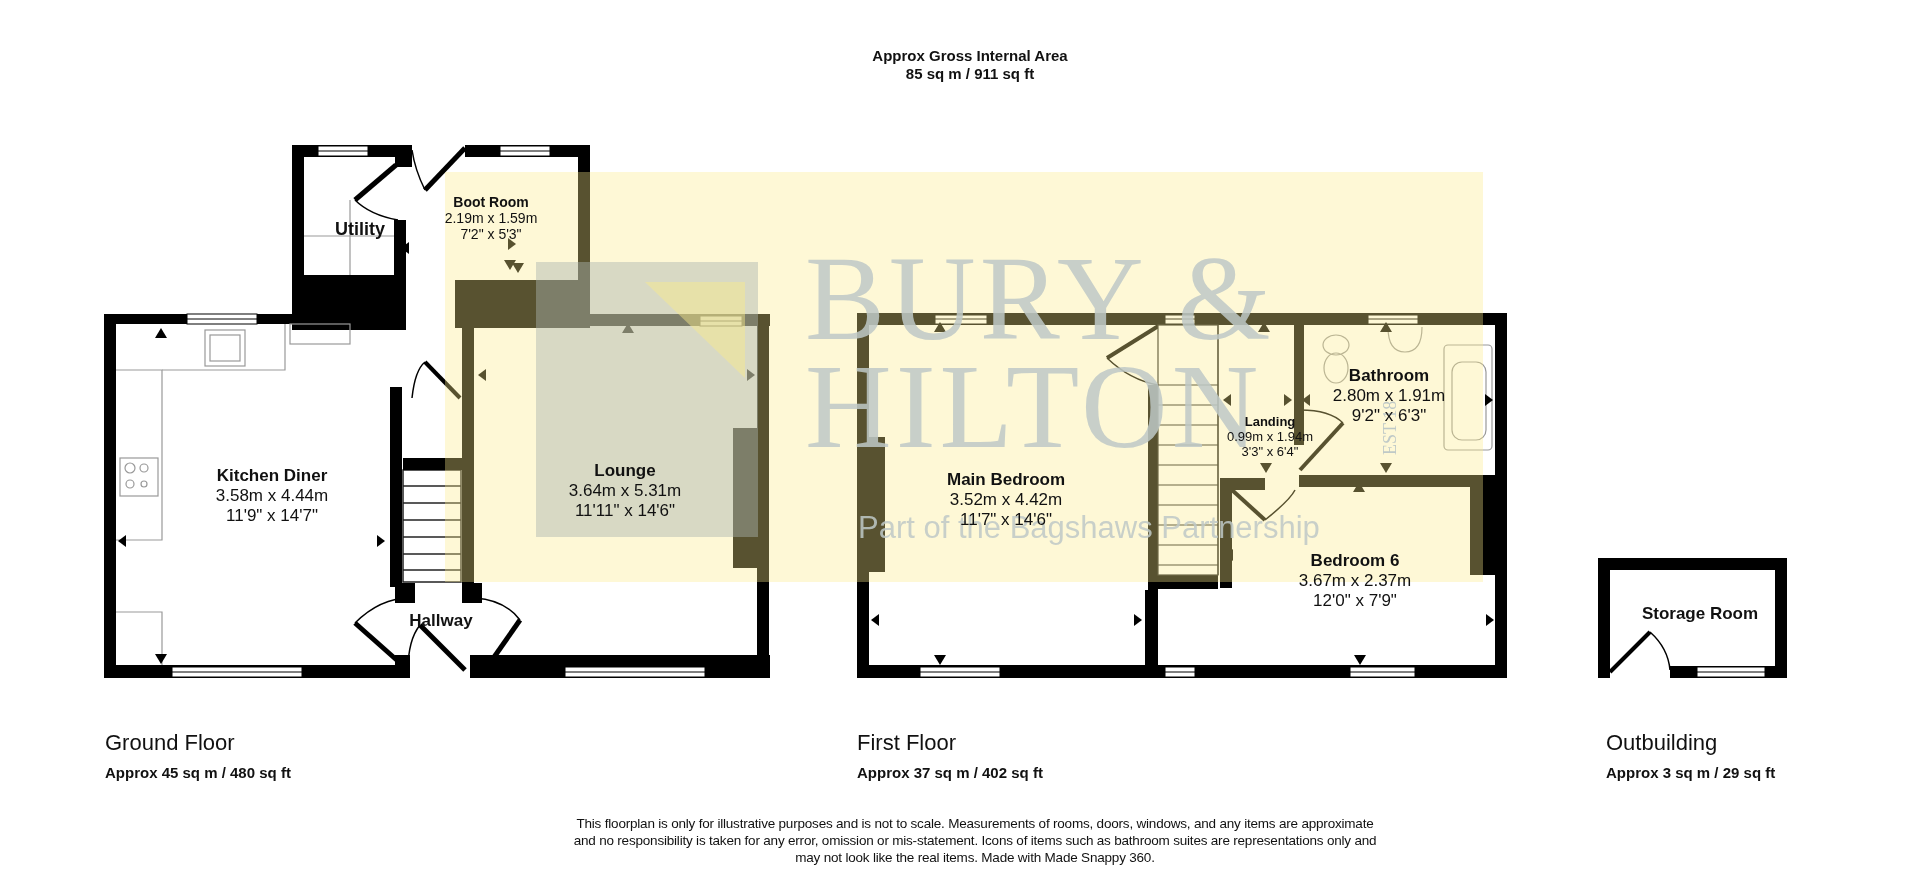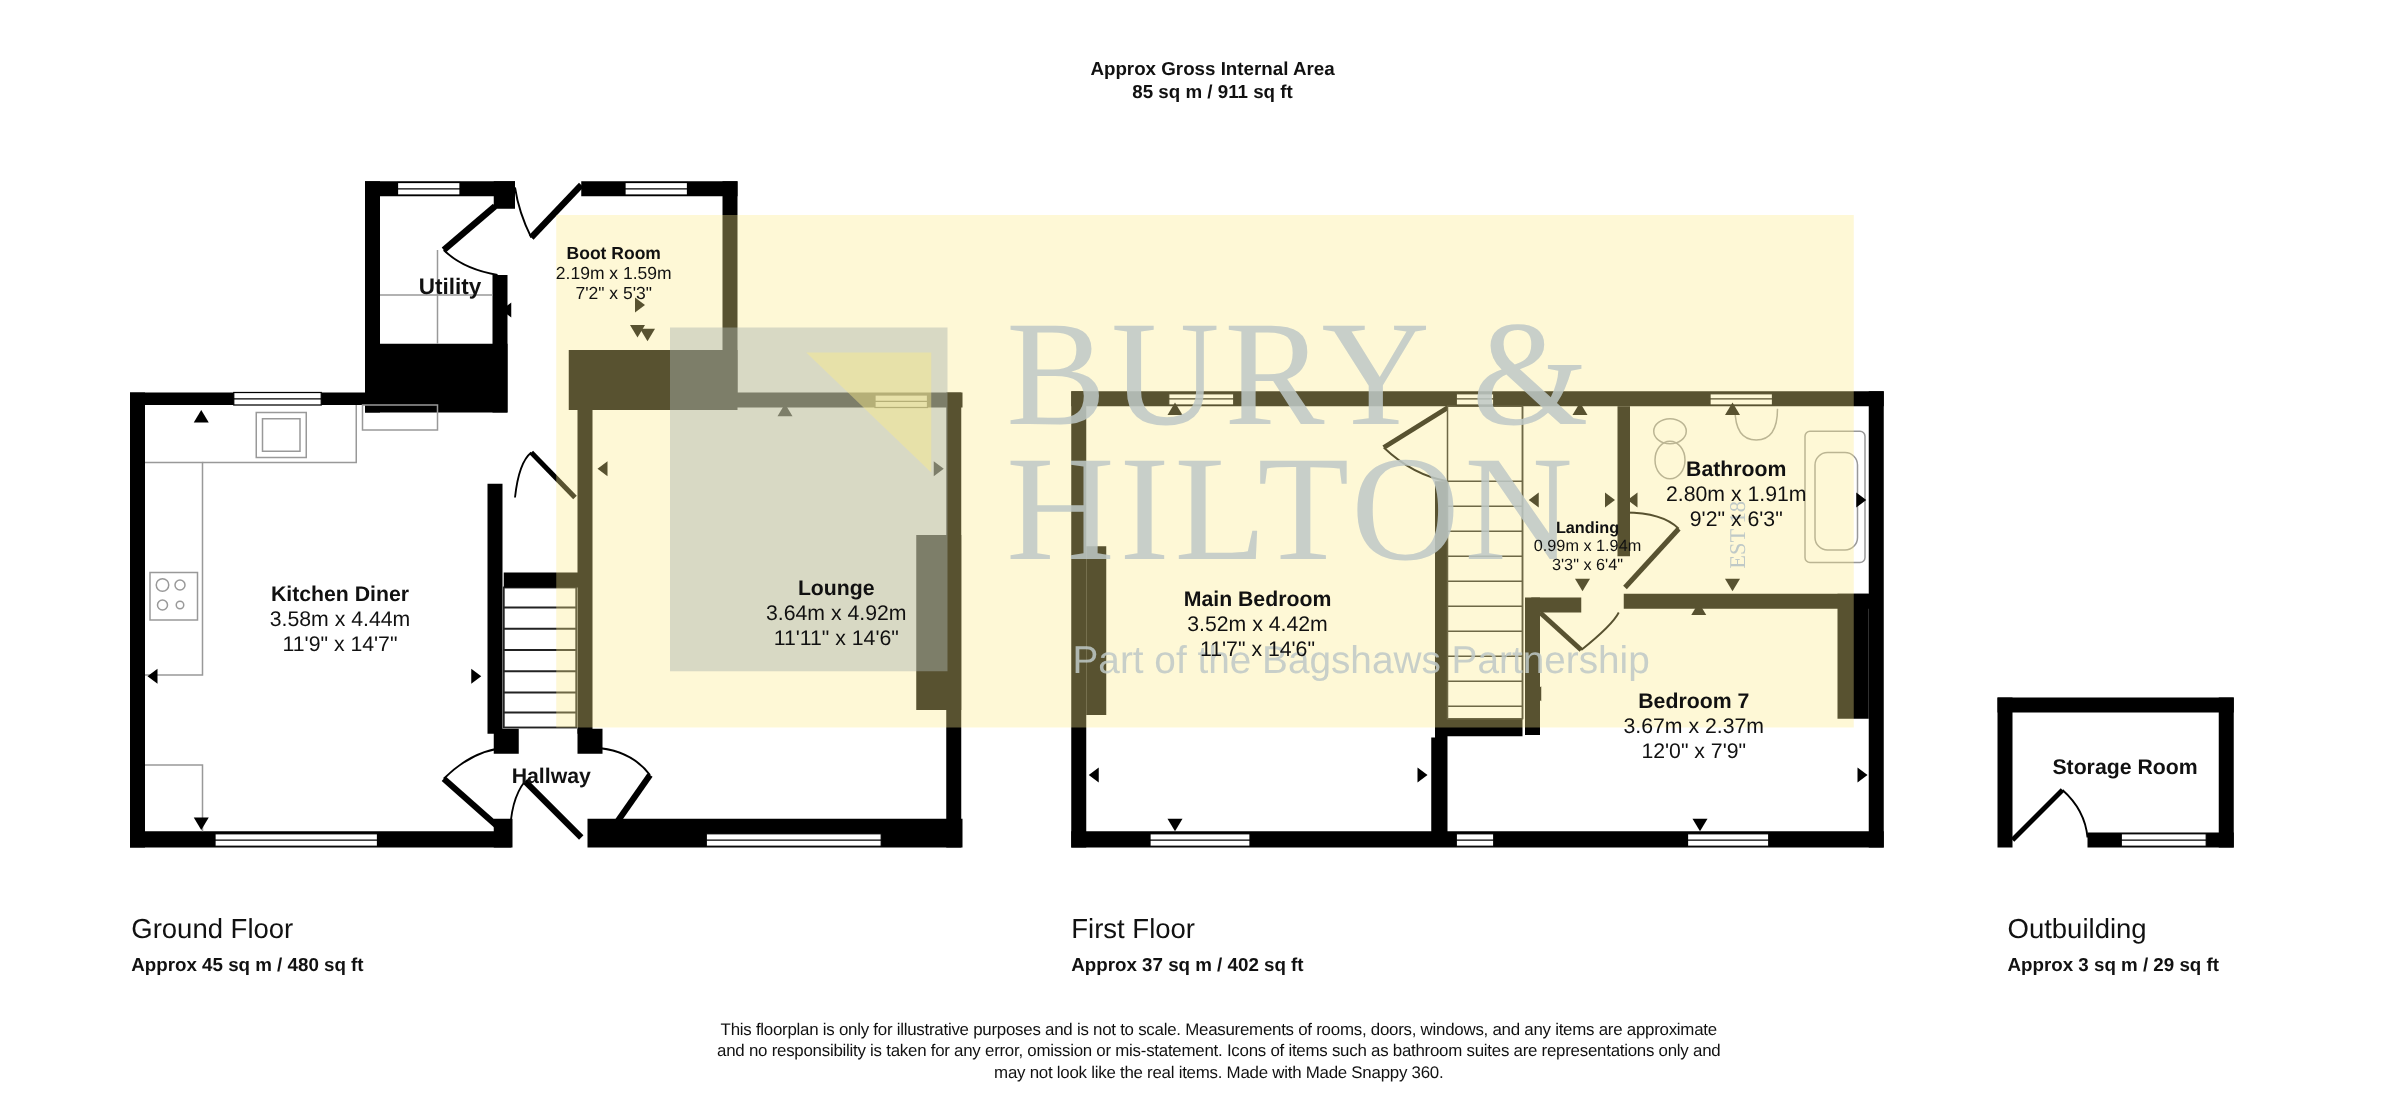--- a/index.html
+++ b/index.html
@@ -244,23 +244,23 @@
 <div class="room-label small" style="left:491px; top:194px;">
   <span class="name">Boot Room</span>
   <span class="dim">2.19m x 1.59m</span>
   <span class="dim">7'2" x 5'3"</span>
 </div>
 <div class="room-label" style="left:272px; top:466px;">
   <span class="name">Kitchen Diner</span>
   <span class="dim">3.58m x 4.44m</span>
   <span class="dim">11'9" x 14'7"</span>
 </div>
-<div class="room-label" style="left:625px; top:461px;margin-left:44px;">
+<div class="room-label" style="left:625px; top:461px;">
   <span class="name">Lounge</span>
-  <span class="dim">3.64m x 4.92m</span>
+  <span class="dim">3.64m x 5.31m</span>
   <span class="dim">11'11" x 14'6"</span>
 </div>
 <div class="room-label" style="left:441px; top:611px;">
   <span class="name">Hallway</span>
 </div>
 
 <div class="room-label" style="left:1006px; top:470px;">
   <span class="name">Main Bedroom</span>
   <span class="dim">3.52m x 4.42m</span>
   <span class="dim">11'7" x 14'6"</span>
@@ -269,21 +269,21 @@
   <span class="name">Landing</span>
   <span class="dim">0.99m x 1.94m</span>
   <span class="dim">3'3" x 6'4"</span>
 </div>
 <div class="room-label" style="left:1389px; top:366px;">
   <span class="name">Bathroom</span>
   <span class="dim">2.80m x 1.91m</span>
   <span class="dim">9'2" x 6'3"</span>
 </div>
 <div class="room-label" style="left:1355px; top:551px;">
-  <span class="name">Bedroom 7</span>
+  <span class="name">Bedroom 6</span>
   <span class="dim">3.67m x 2.37m</span>
   <span class="dim">12'0" x 7'9"</span>
 </div>
 
 <div class="room-label" style="left:1700px; top:604px;">
   <span class="name">Storage Room</span>
 </div>
 
 <div class="floor-name" style="left:105px; top:730px;">Ground Floor</div>
 <div class="floor-area" style="left:105px; top:764px;">Approx 45 sq m / 480 sq ft</div>

